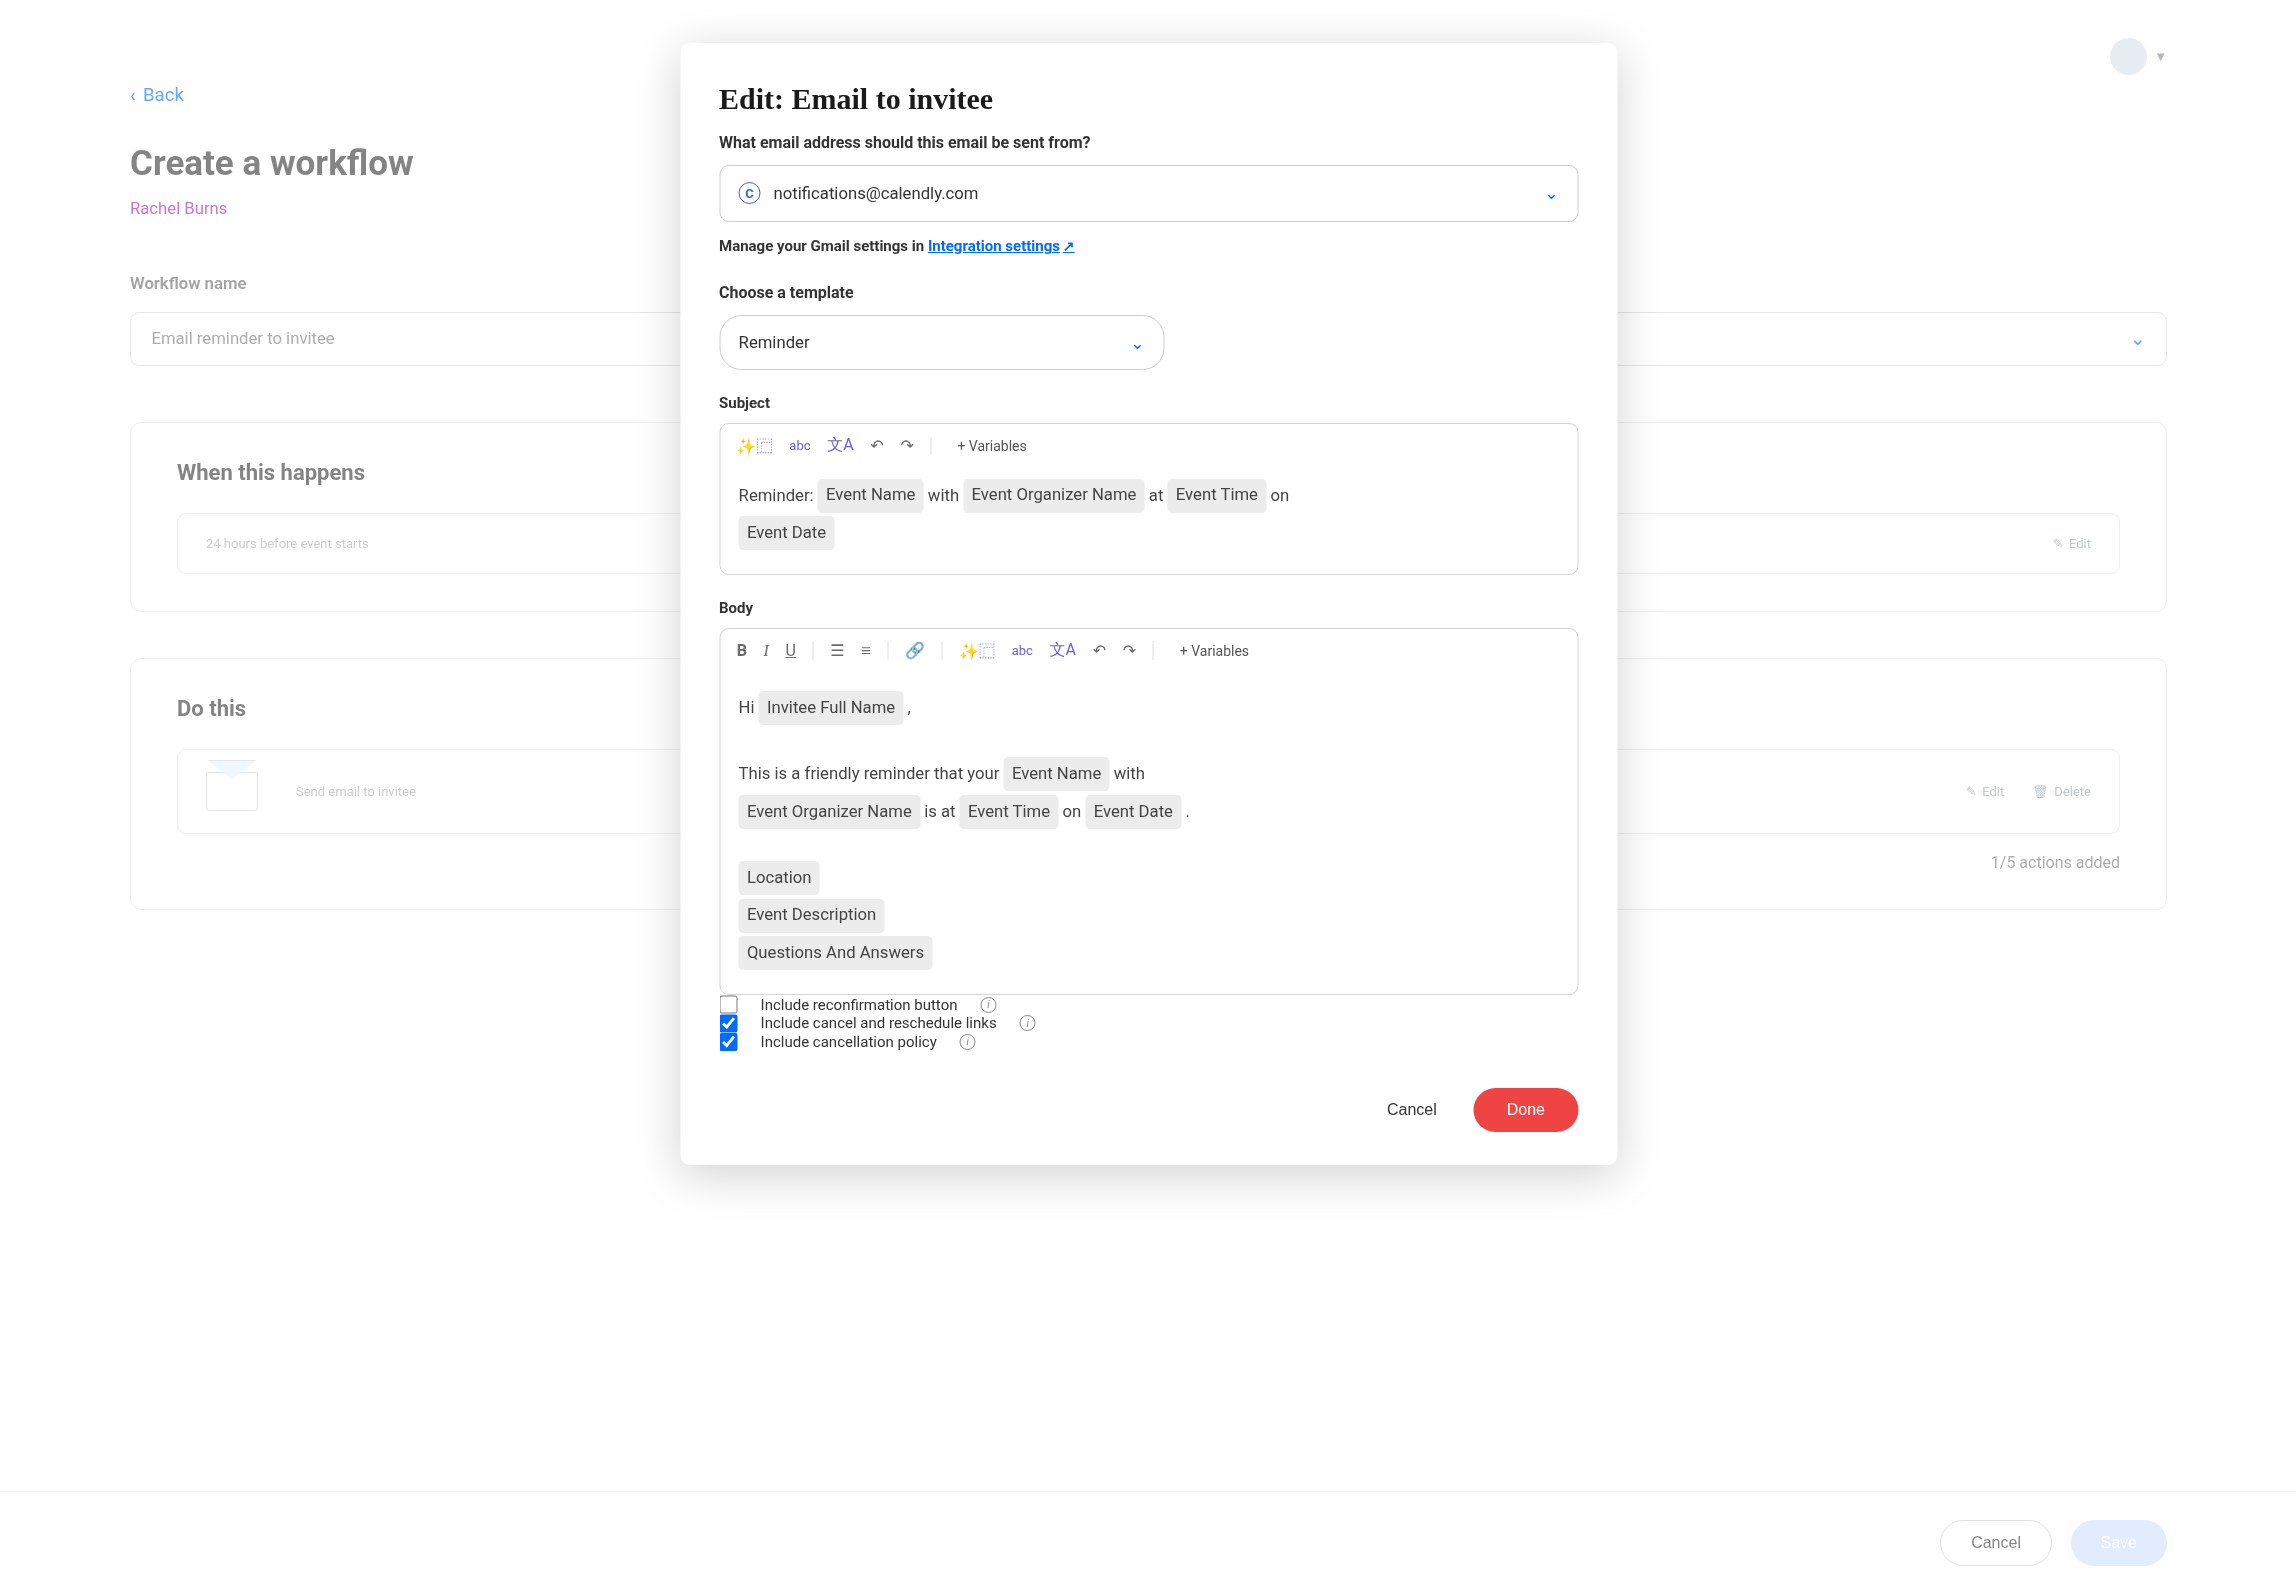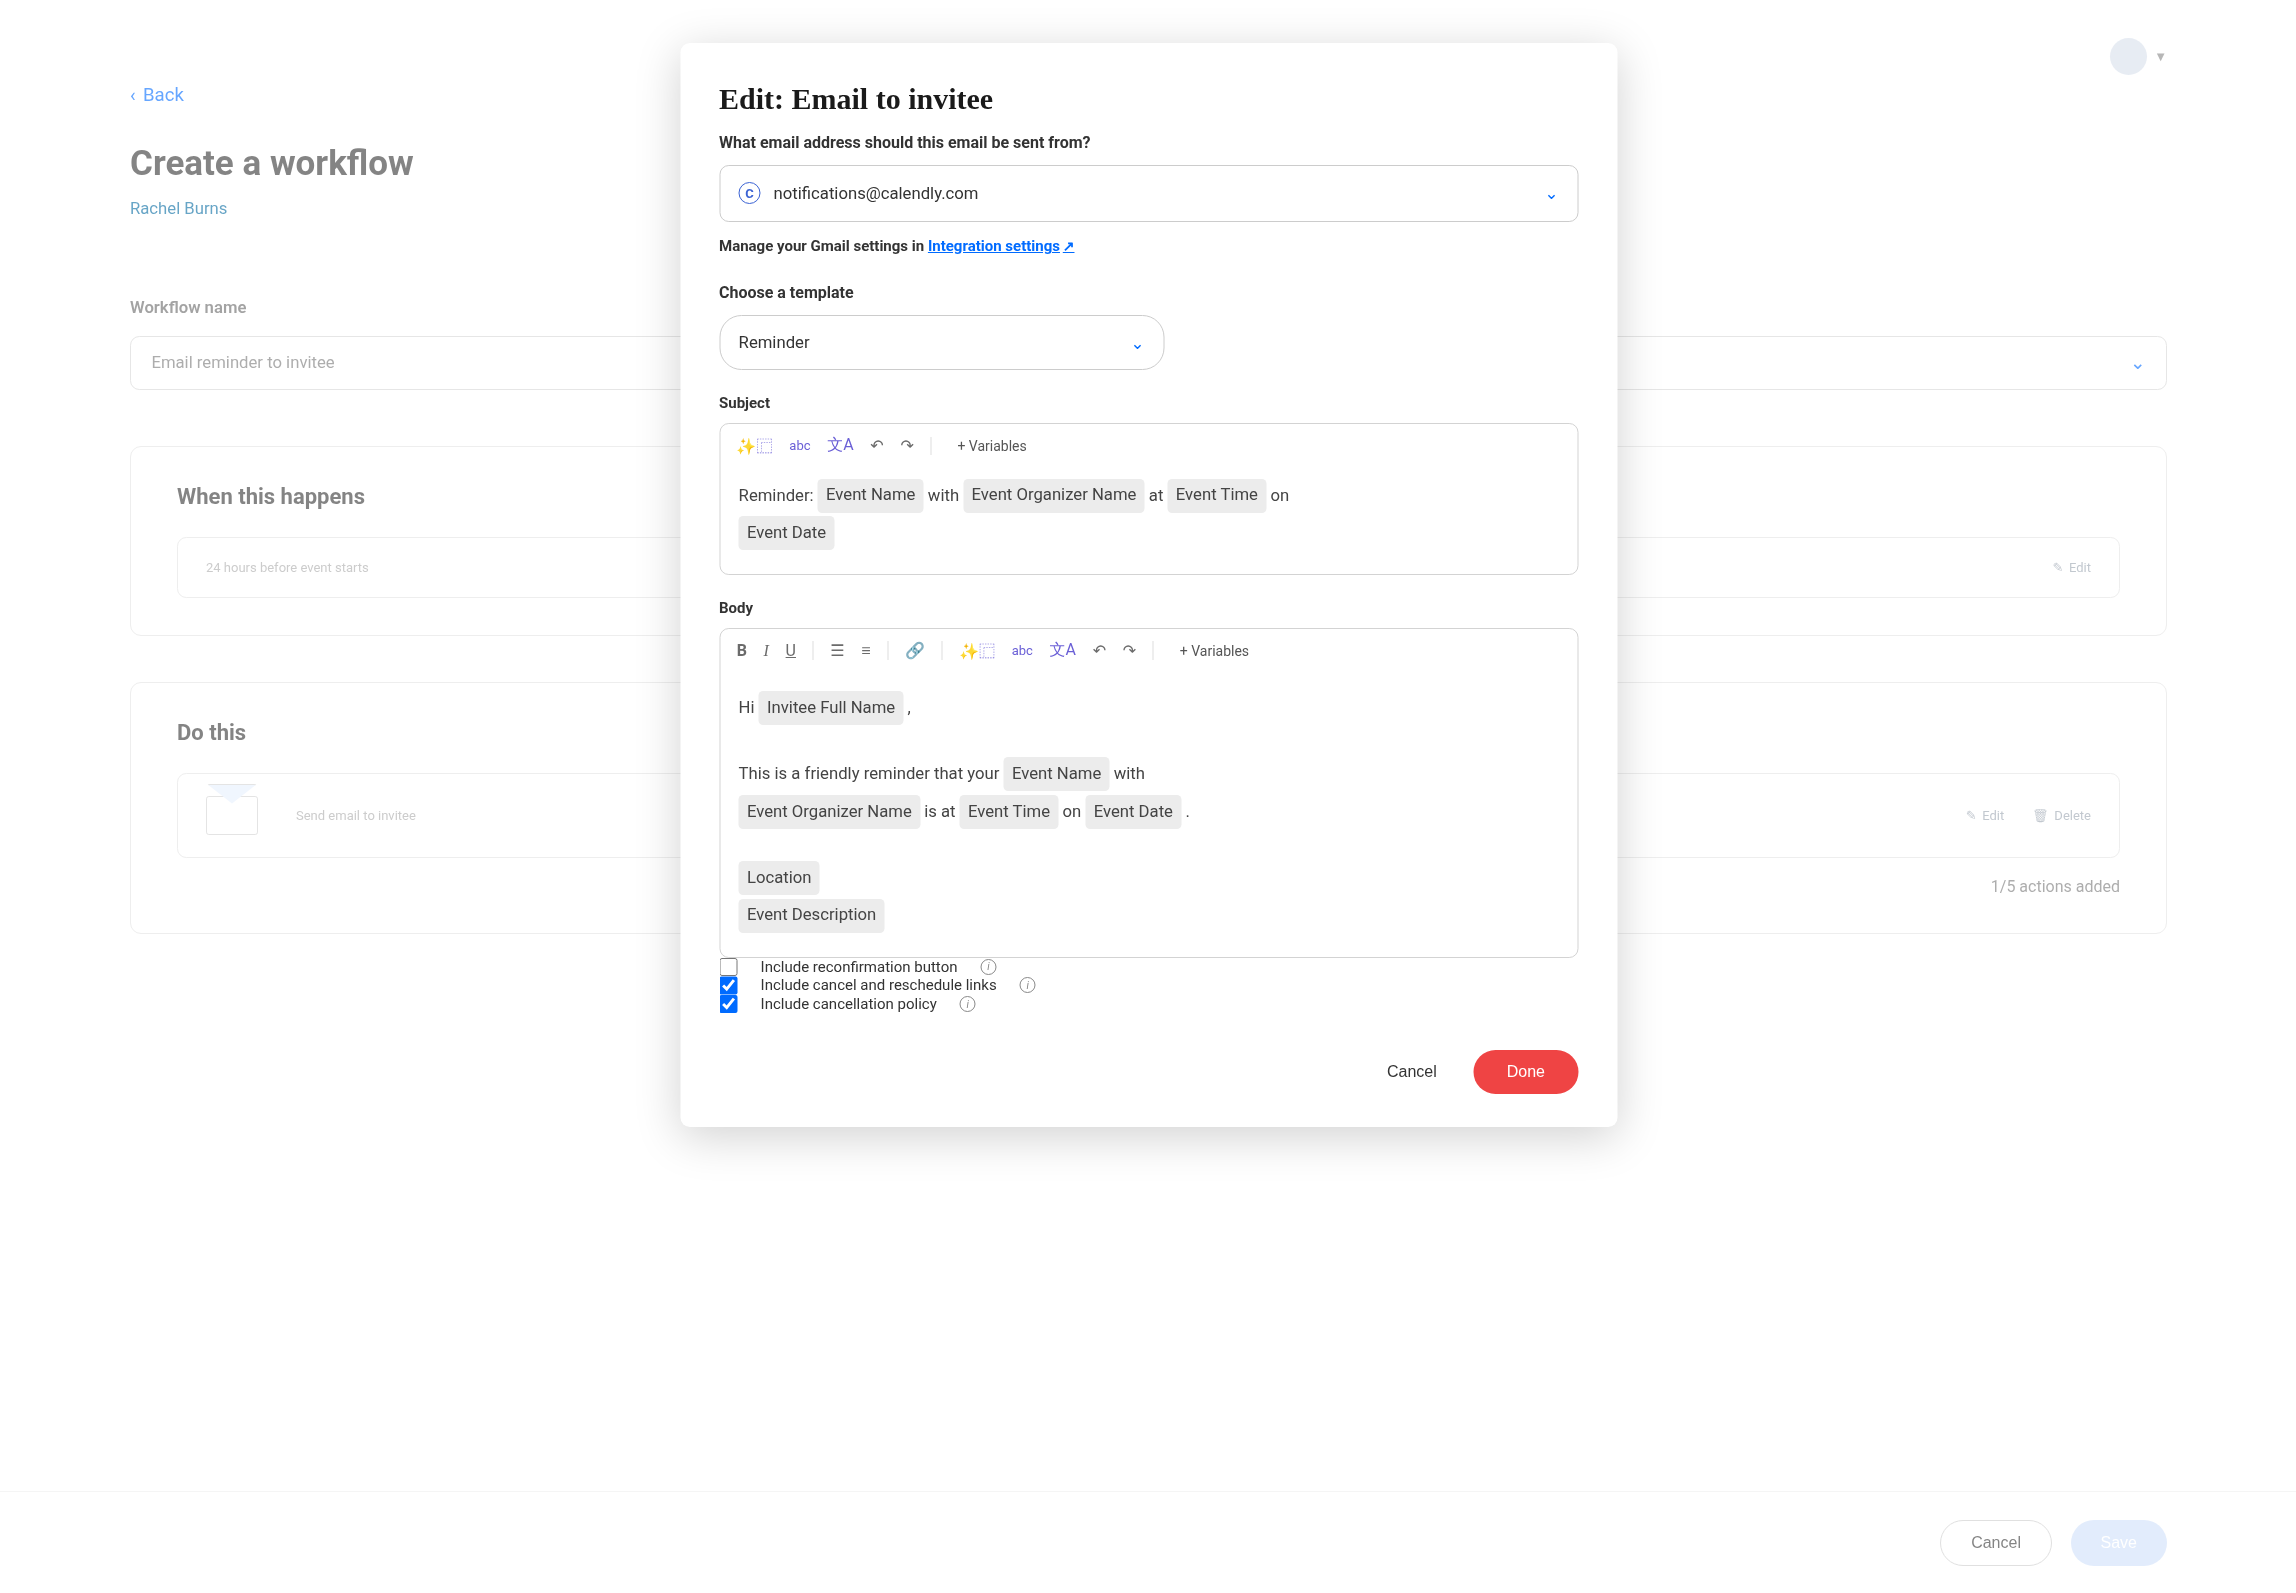--- a/index.html
+++ b/index.html
@@ -46,23 +46,23 @@
   margin-bottom: 37px;
   cursor: pointer;
 }
 .page-title {
   font-size: 35px;
   font-weight: 700;
   color: #333;
   margin-bottom: 15px;
 }
 .sub-name {
-  color: #0369a1;
+  color: #a21caf;
   font-size: 16.7px;
-  margin-bottom: 80px;
+  margin-bottom: 56px;
 }
 .two-col {
   display: flex;
   gap: 74px;
   margin-bottom: 56px;
 }
 .field-label {
   font-weight: 600;
   color: #666;
   font-size: 16.7px;
@@ -416,20 +416,21 @@
         <span class="token">Event Organizer Name</span>
         <span> is at </span>
         <span class="token">Event Time</span>
         <span> on </span>
         <span class="token">Event Date</span>
         <span> .</span>
       </div>
       <br>
       <div><span class="token">Location</span></div>
       <div><span class="token">Event Description</span></div>
+      <div><span class="token">Questions And Answers</span></div>
     </div>
   </div>
 
   <div class="check-row">
     <input type="checkbox" style="">
     <span>Include reconfirmation button</span>
     <span class="info-circle">i</span>
   </div>
   <div class="check-row">
     <input type="checkbox" checked="" style="">

